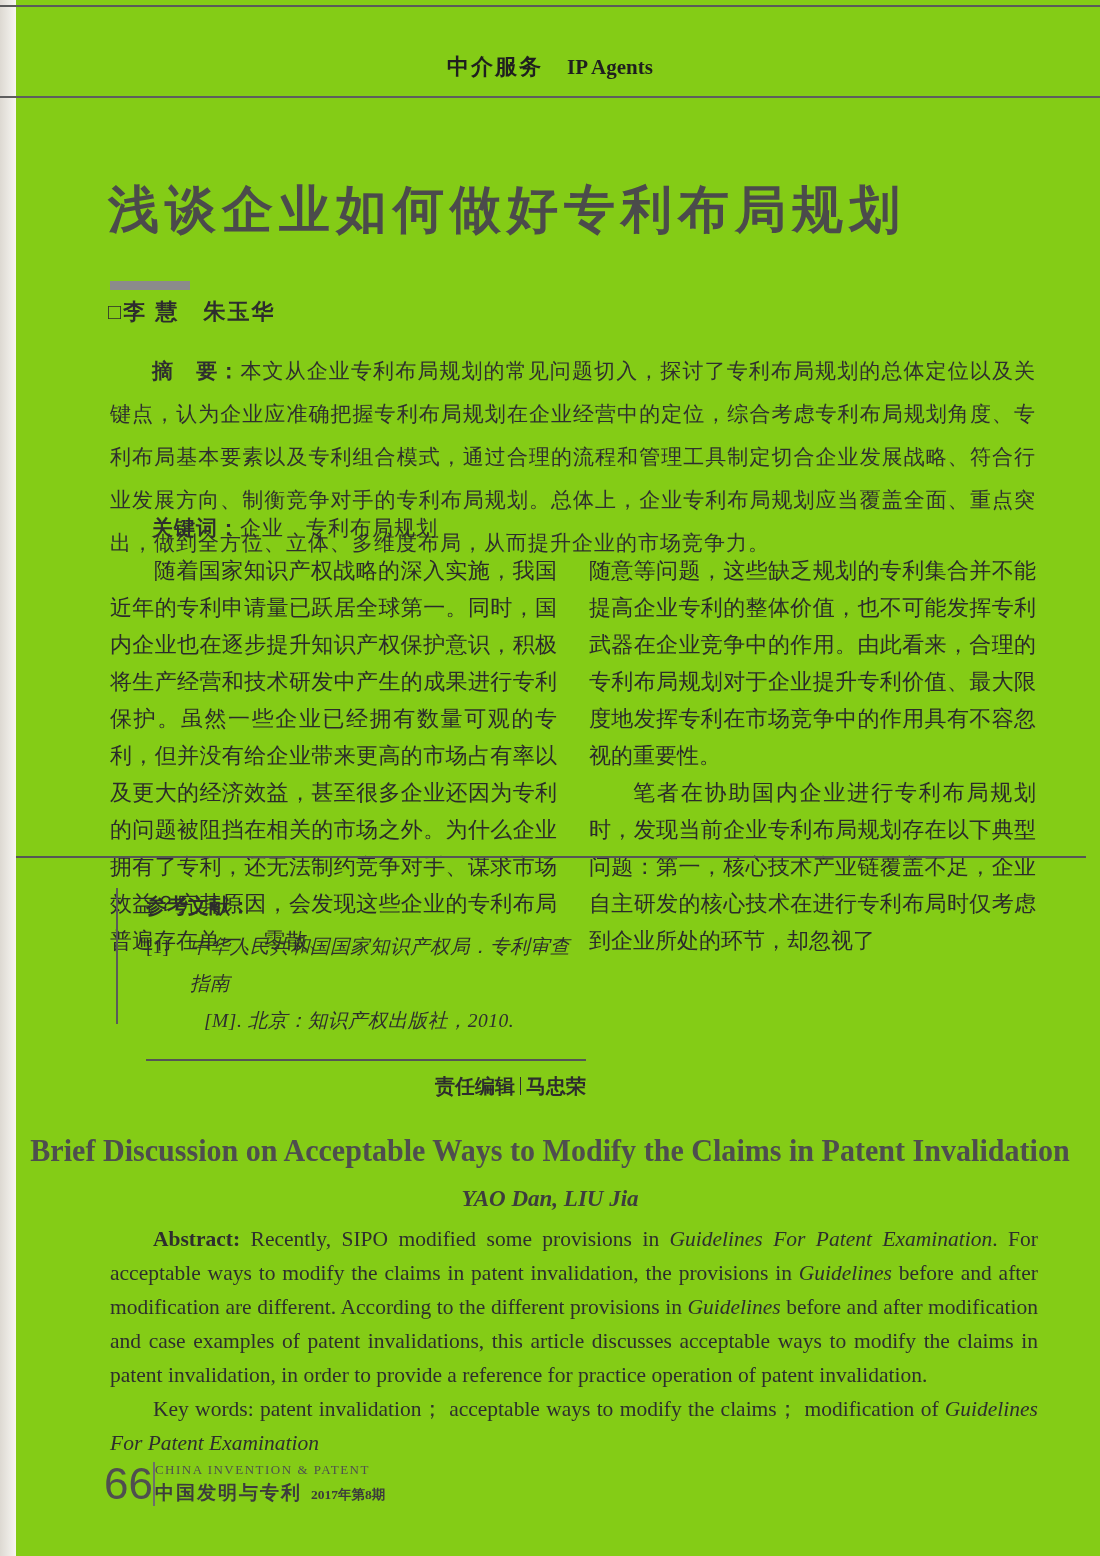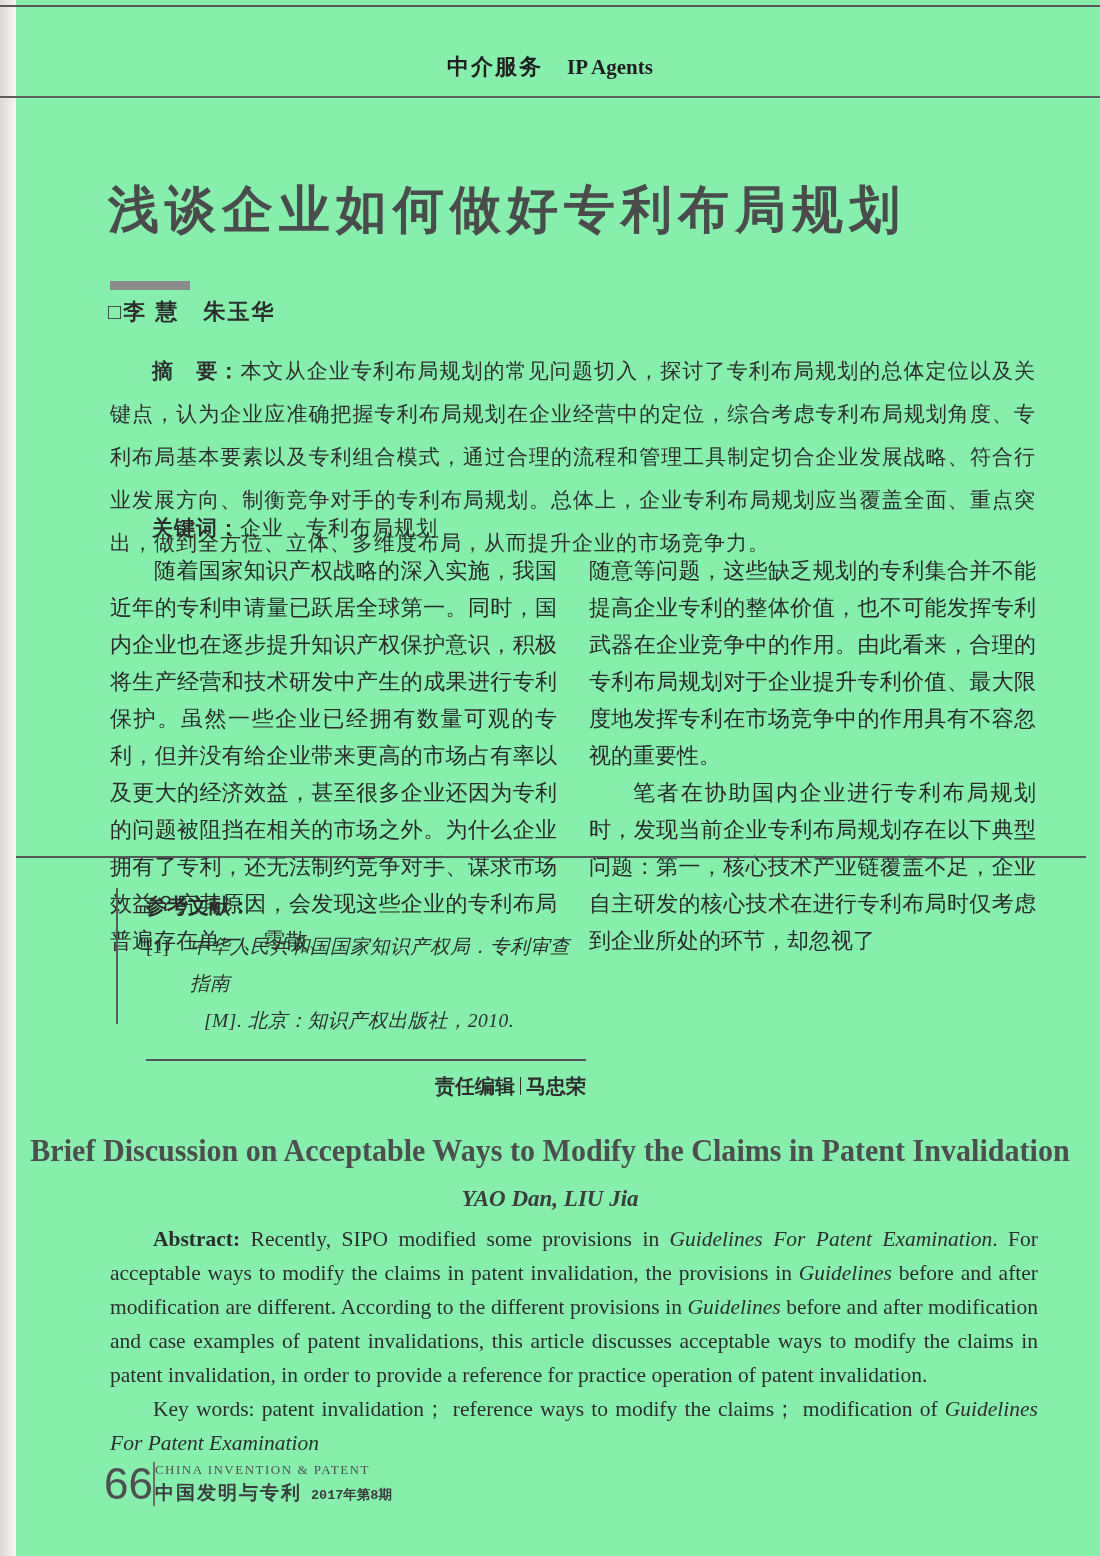--- a/index.html
+++ b/index.html
@@ -1,19 +1,19 @@
 <!DOCTYPE html>
 <html><head>
 <meta charset="utf-8">
 <style>
   * { margin:0; padding:0; box-sizing:border-box; }
   html,body { background:#e9e7e2; }
   .page {
     position:relative; width:1100px; height:1556px; margin:0 auto;
-    background:#86efac; overflow:hidden; color:#2e2e2e;
+    background:#84cc16; overflow:hidden; color:#2e2e2e;
     font-family:"Liberation Serif","DejaVu Serif",serif;
   }
   .left-edge { position:absolute; left:0; top:0; width:16px; height:100%;
     background:linear-gradient(to right,#ddd9d2,#f7f6f2); }
   .top-line { position:absolute; top:5px; left:0; width:100%; height:2px; background:#5a5a5a; }
 
   .header { position:absolute; top:52px; left:0; width:100%; text-align:center; color:#1f1f1f; }
   .header .cn { font-family:"Liberation Sans","DejaVu Sans",sans-serif; font-weight:bold; font-size:22px; letter-spacing:2px; }
   .header .en { font-family:"Liberation Serif",serif; font-weight:bold; font-size:21px; margin-left:20px; }
   .header-rule { position:absolute; top:96px; left:0; width:100%; height:2px; background:#5e5e5e; }
@@ -61,21 +61,21 @@
     line-height:34px; text-align:justify; color:#2e2e2e; }
   .en-body p { margin:0; text-indent:2em; }
 
   .footer { position:absolute; top:1462px; left:104px; display:flex; align-items:center; }
   .page-num { font-size:44px; font-family:"Liberation Sans","DejaVu Sans",sans-serif; color:#4f4f4f; line-height:1; }
   .fdiv { width:2px; height:44px; background:#6d6d6d; }
   .jblock { display:flex; flex-direction:column; justify-content:center; }
   .jen { font-size:13px; letter-spacing:1.5px; color:#4f4f4f; font-family:"Liberation Serif",serif; }
   .jrow { display:flex; align-items:baseline; margin-top:2px; }
   .jcn { font-size:19px; font-weight:bold; font-family:"Liberation Sans","DejaVu Sans",sans-serif; color:#3c3c3c; letter-spacing:2px; }
-  .jissue { font-size:13.5px; font-weight:bold; margin-left:9px; color:#3c3c3c; font-family:Liberation Mono, monospace; }
+  .jissue { font-size:13.5px; font-weight:bold; margin-left:9px; color:#3c3c3c; font-family:Liberation Serif, serif; }
 </style>
 </head>
 <body>
 
 <div class="page">
   <div class="left-edge"></div>
   <div class="top-line"></div>
 
   <div class="header">
     <span class="cn">中介服务</span>
@@ -121,21 +121,21 @@
       <div class="editor">
         <span>责任编辑</span><span class="bar"></span><span>马忠荣</span>
       </div>
     </div>
   </div>
 
   <div class="en-title">Brief Discussion on Acceptable Ways to Modify the Claims in Patent Invalidation</div>
   <div class="en-authors">YAO Dan, LIU Jia</div>
   <div class="en-body">
     <p><span style="font-weight: bold;">Abstract: </span><span>Recently, SIPO modified some provisions in </span><span style="font-style: italic;">Guidelines For Patent Examination</span><span>. For acceptable ways to modify the claims in patent invalidation, the provisions in </span><span style="font-style: italic;">Guidelines</span><span> before and after modification are different. According to the different provisions in </span><span style="font-style: italic;">Guidelines</span><span> before and after modification and case examples of patent invalidations, this article discusses acceptable ways to modify the claims in patent invalidation, in order to provide a reference for practice operation of patent invalidation.</span></p>
-    <p><span style="font-weight: normal;">Key words: </span><span>patent invalidation；  reference ways to modify the claims；  modification of </span><span style="font-style: italic;">Guidelines For Patent Examination</span></p>
+    <p><span style="font-weight: normal;">Key words: </span><span>patent invalidation；  acceptable ways to modify the claims；  modification of </span><span style="font-style: italic;">Guidelines For Patent Examination</span></p>
   </div>
 
   <div class="footer">
     <div class="page-num">66</div>
     <div class="fdiv"></div>
     <div class="jblock">
       <div class="jen">CHINA INVENTION &amp; PATENT</div>
       <div class="jrow">
         <span class="jcn">中国发明与专利</span>
         <span class="jissue">2017年第8期</span>

